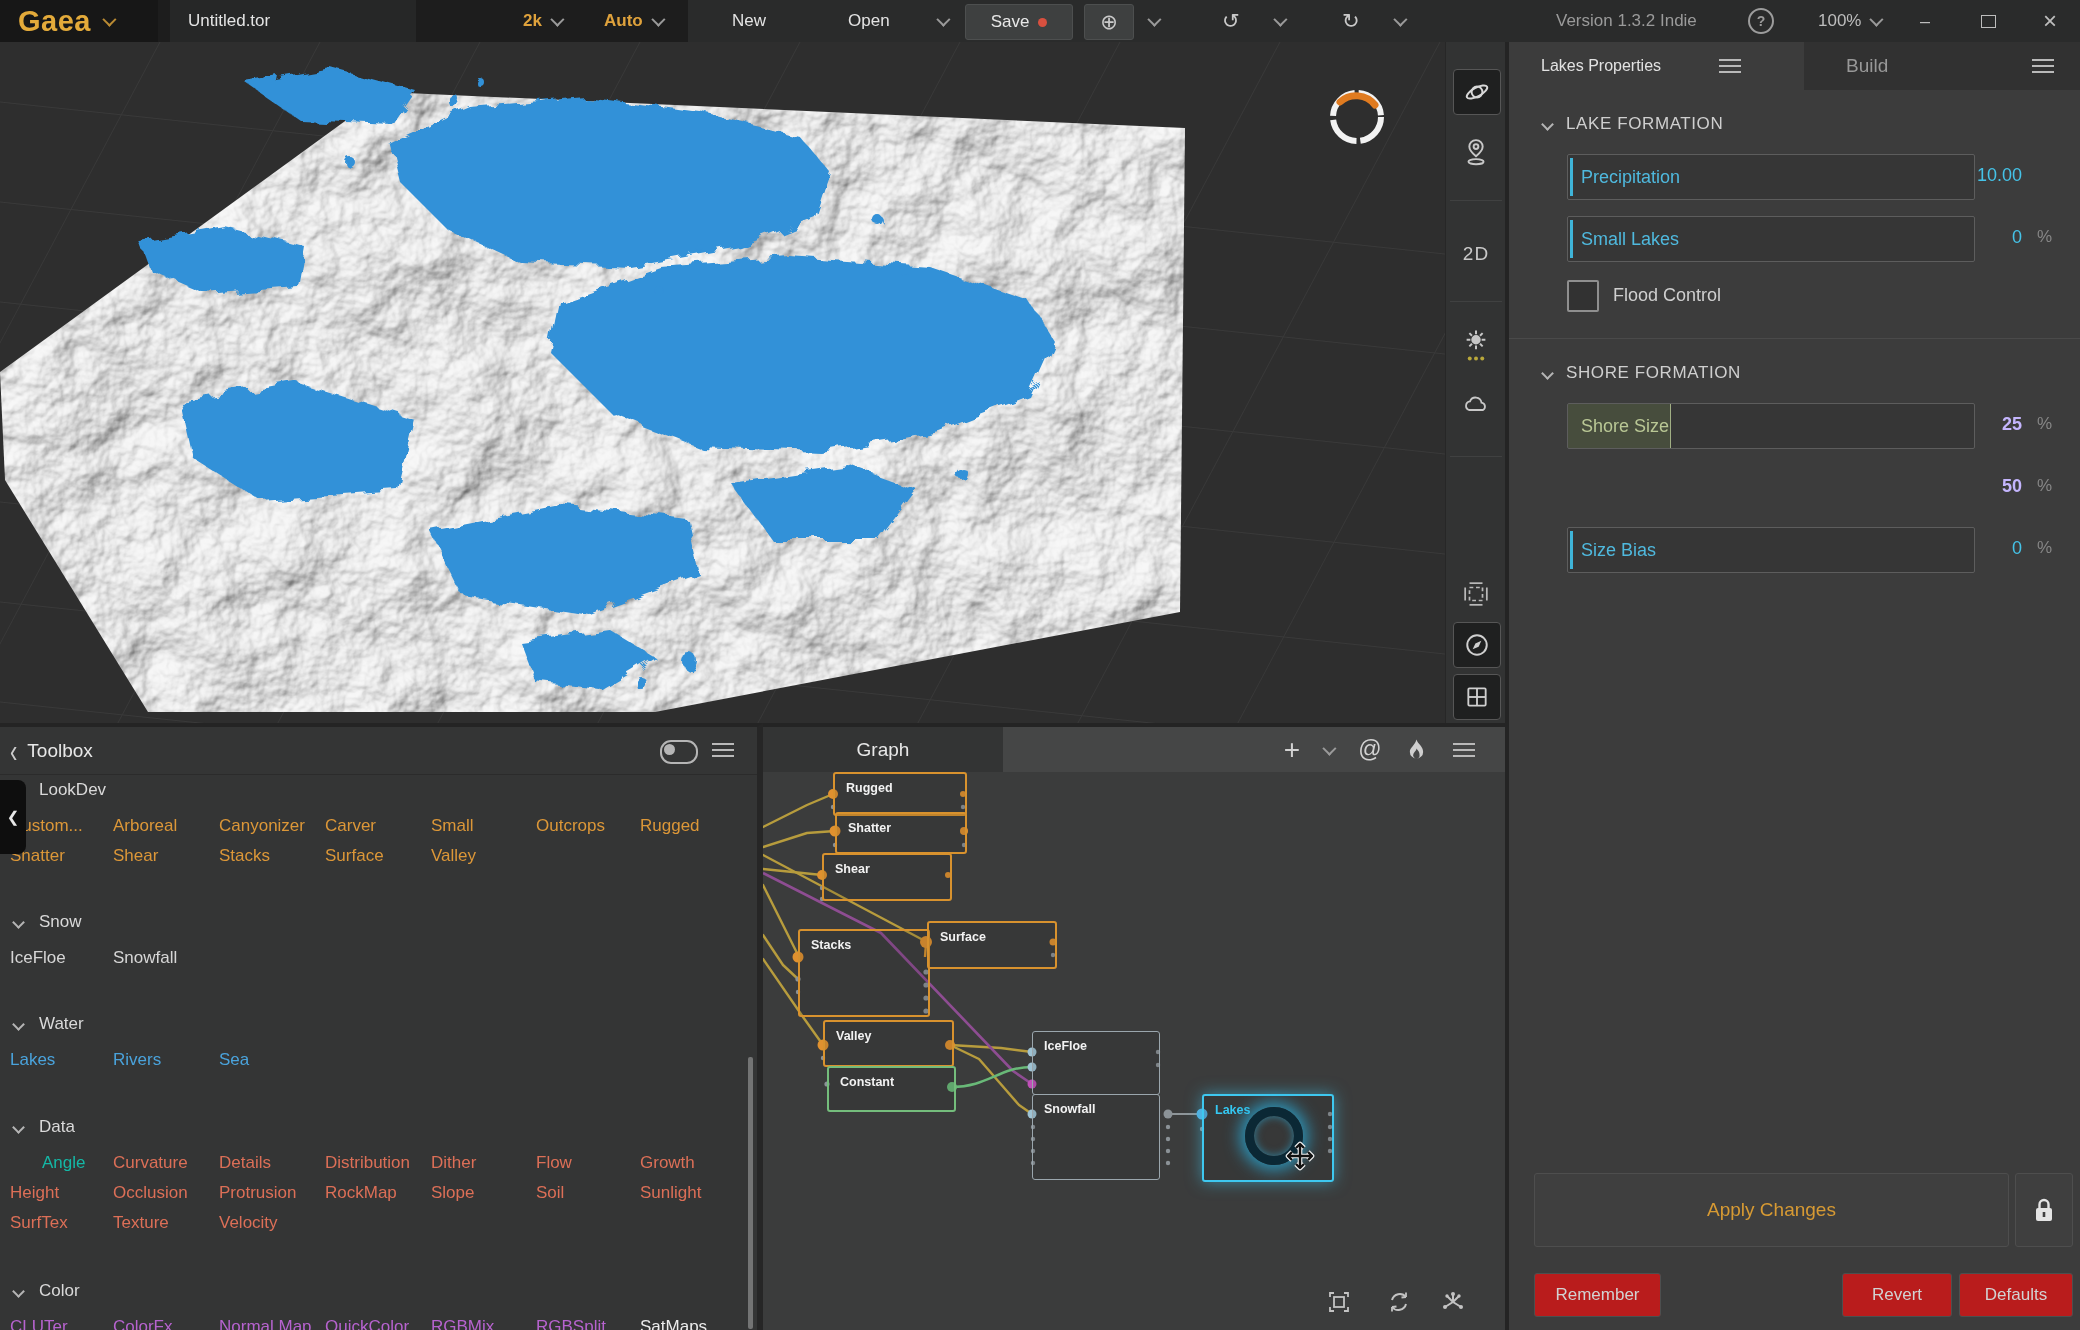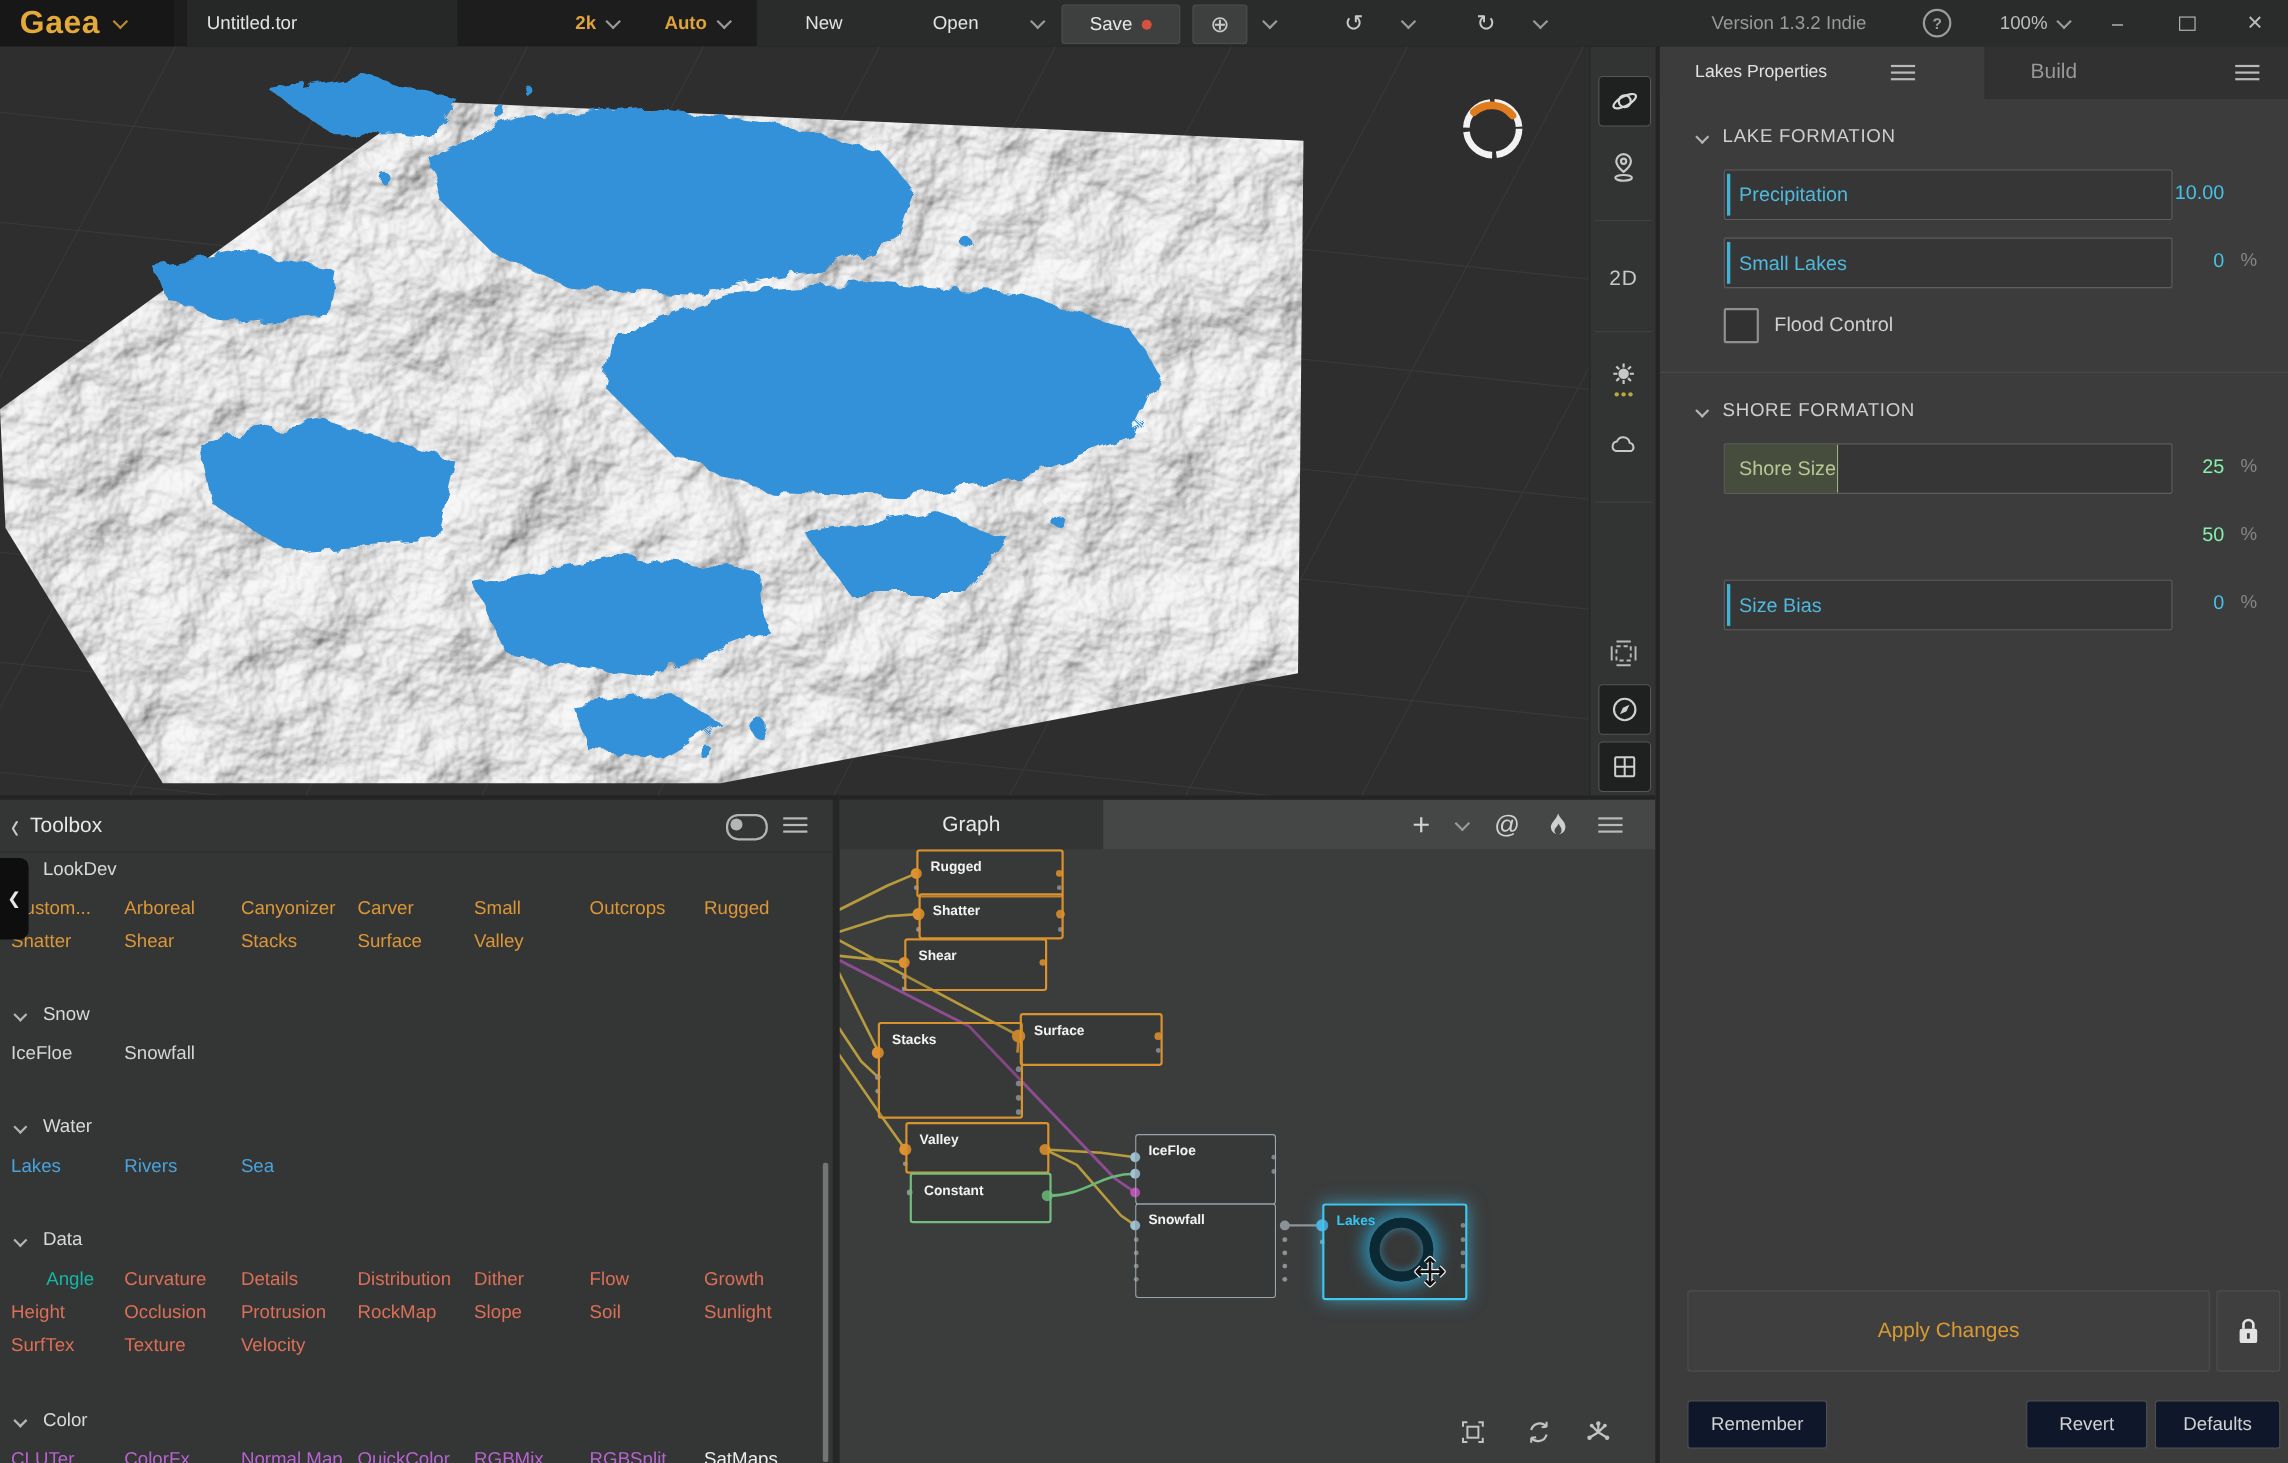--- a/index.html
+++ b/index.html
@@ -43,28 +43,28 @@
   .psec-h{margin:24px 0 10px 34px;display:flex;align-items:center;gap:14px;font-size:17px;letter-spacing:.6px;color:#cfcfcf;}
   .schev{display:inline-block;width:7px;height:7px;border-right:2px solid #b5b5b5;border-bottom:2px solid #b5b5b5;transform:rotate(45deg);}
   .prow{position:relative;height:62px;}
   .pfield{position:absolute;left:58px;top:10px;width:406px;height:44px;background:#363636;border:1px solid #5d5d5d;border-radius:2px;overflow:hidden;display:flex;align-items:center;}
   .pfield .lbl{margin-left:13px;font-size:18px;position:relative;z-index:2;}
   .pfill{position:absolute;left:0;top:0;bottom:0;background:rgba(142,168,92,.20);border-right:1px solid rgba(210,228,170,.65);}
   .pcaret{position:absolute;left:2px;top:3px;bottom:3px;width:3px;background:#3fb4d8;}
   .pval{position:absolute;right:62px;top:0;height:62px;display:flex;align-items:center;font-size:18px;}
   .punit{position:absolute;right:32px;top:0;height:62px;display:flex;align-items:center;font-size:17px;color:#868686;}
   .c-cyan .lbl{color:#4fb9de;} .c-cyan.pvalc{color:#45c3e8;}
-  .c-green .lbl{color:#b9c795;} .c-green.pvalc{color:#86efac;}
+  .c-green .lbl{color:#b9c795;} .c-green.pvalc{color:#c4b5fd;font-weight:bold;}
   .prow-check{position:relative;height:56px;}
   .ckbox{position:absolute;left:58px;top:12px;width:28px;height:28px;background:#323232;border:2px solid #8f8f8f;border-radius:2px;}
   .cklbl{position:absolute;left:104px;top:12px;font-size:18px;color:#cfcfcf;line-height:30px;}
   .pdivider{height:1px;background:#4a4a4a;margin:14px 0 2px 0;}
   .applybtn{position:absolute;left:25px;top:1131px;width:473px;height:72px;background:#3f3f3f;border:1px solid #4e4e4e;border-radius:3px;display:flex;align-items:center;justify-content:center;font-size:19px;color:#d79a33;}
   .lockbtn{position:absolute;left:506px;top:1131px;width:56px;height:72px;background:#3f3f3f;border:1px solid #4e4e4e;border-radius:3px;display:flex;align-items:center;justify-content:center;}
-  .smallbtn{position:absolute;top:1231px;height:42px;background:#0f172a;border:1px solid #4d4f4f;border-radius:3px;display:flex;align-items:center;justify-content:center;font-size:17px;color:#d2d2d2;}
+  .smallbtn{position:absolute;top:1231px;height:42px;background:#b91c1c;border:1px solid #4d4f4f;border-radius:3px;display:flex;align-items:center;justify-content:center;font-size:17px;color:#d2d2d2;}
   
   .toolbox{position:absolute;left:0;top:723px;width:757px;height:607px;background:#343535;border-top:4px solid #242424;border-right:6px solid #262626;z-index:20;}
   .tbx-head{position:absolute;left:0;top:0;width:100%;height:47px;border-bottom:1px solid #2b2b2b;display:flex;align-items:center;}
   .tbx-back{margin-left:10px;font-size:22px;color:#cccccc;transform:scaleY(1.5);}
   .tbx-title{margin-left:10px;font-size:19px;color:#e8e8e8;}
   .pill{position:absolute;left:660px;top:13px;width:34px;height:20px;border:2.5px solid #b5b5b5;border-radius:11px;}
   .pill .dot{position:absolute;left:2px;top:2px;width:11px;height:11px;border-radius:50%;background:#b5b5b5;}
   .tbx-burger{position:absolute;left:712px;top:22px;}
   .tbx-content{position:absolute;left:0;top:47px;right:0;bottom:0;overflow:hidden;}
   .tb-cat{position:absolute;left:0;width:100%;}

